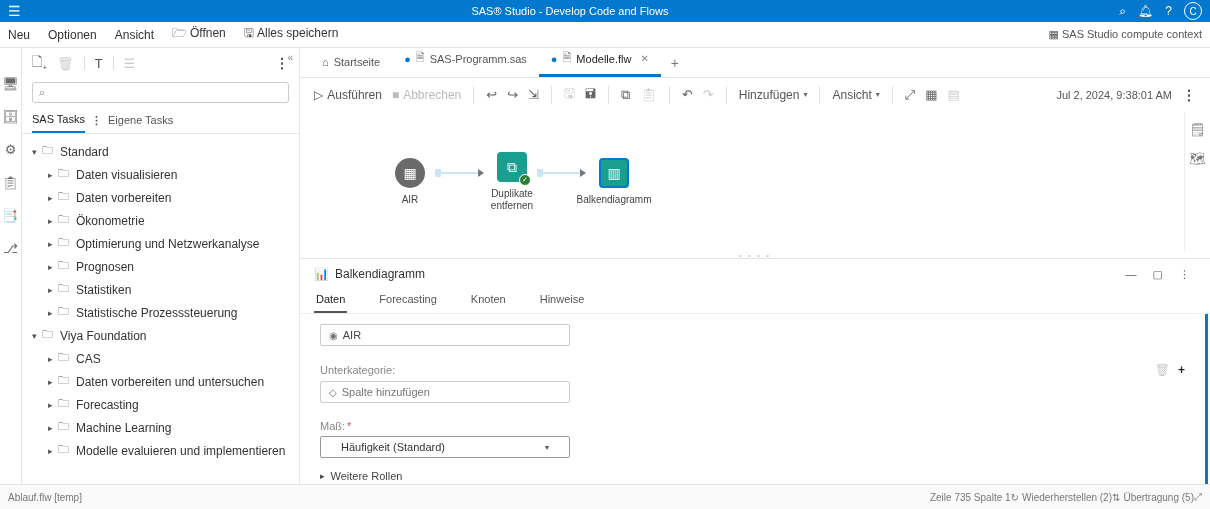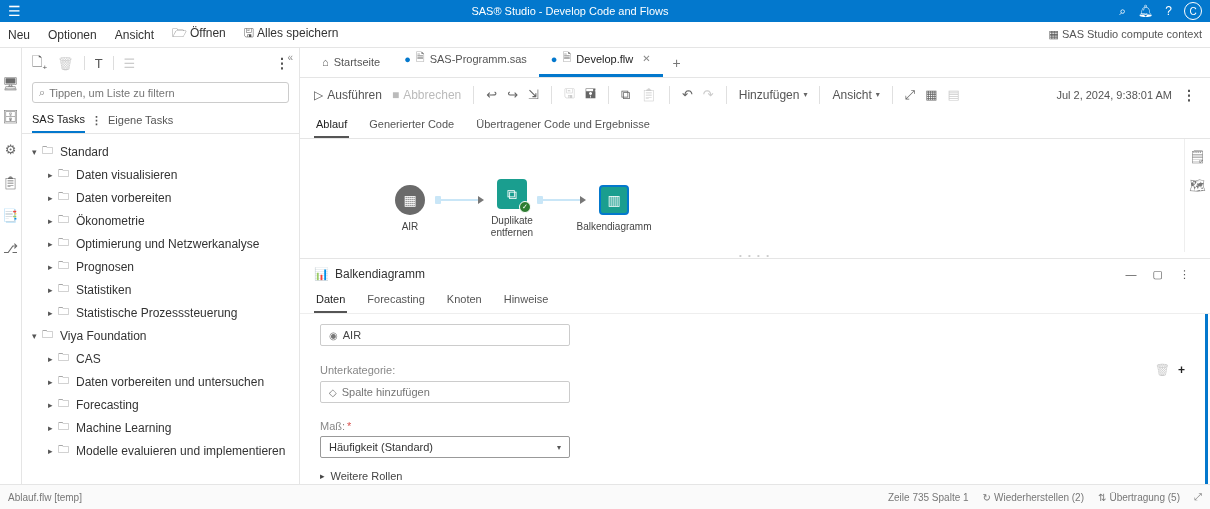--- a/index.html
+++ b/index.html
@@ -90,38 +90,38 @@
 .link::before { content: ""; position: absolute; left: -5px; top: -3px; width: 6px; height: 8px; background: #c9e6f7; border-radius: 1px; }
 .link::after { content: ""; position: absolute; right: -2px; top: -3px; border-left: 6px solid #777; border-top: 4px solid transparent; border-bottom: 4px solid transparent; }
 
 .drag { height: 6px; display: flex; align-items: center; justify-content: center; color: #ccc; font-size: 8px; letter-spacing: 2px; cursor: row-resize; }
 
 .proppanel { border-top: 1px solid #e5e5e5; padding: 0; }
 .proppanel .phead2 { display: flex; align-items: center; padding: 8px 14px; font-size: 12px; color: #333; }
 .proppanel .phead2 .ic { margin-right: 6px; color: #555; }
 .proppanel .phead2 .pacts { margin-left: auto; display: flex; gap: 10px; color: #888; }
 .proppanel .phead2 .pacts .ic { cursor: pointer; font-size: 11px; }
-.proppanel .ptabs { display: flex; padding: 0 14px; gap: 18px; font-size: 11px; color: #555; border-bottom: 1px solid #eee; }
+.proppanel .ptabs { display: flex; padding: 0 14px; gap: 30px; font-size: 11px; color: #555; border-bottom: 1px solid #eee; }
 .proppanel .ptabs .pt { padding: 4px 2px 6px 2px; cursor: pointer; border-bottom: 2px solid transparent; }
 .proppanel .ptabs .pt.active { color: #222; border-bottom-color: #555; }
 .proppanel .pbody { padding: 10px 20px 6px 20px; max-height: 170px; overflow: auto; border-right: 3px solid #0378cd; margin-right: 2px;}
 .field { margin-bottom: 10px; }
 .field .flbl { font-size: 11px; color: #888; margin-bottom: 4px; display: flex; align-items: center; margin-top: 17px; }
 .field .flbl .req { color: #d9534f; margin-left: 2px; }
 .field .facts { margin-left: auto; display: flex; gap: 8px; color: #666; }
 .field .facts .ic { cursor: pointer; font-size: 12px; }
 .inputbox { width: 250px; border: 1px solid #ccc; border-radius: 2px; padding: 4px 8px; font-size: 11px; color: #444; display: flex; align-items: center; gap: 5px; background: #fff; }
 .inputbox input { border: none; outline: none; flex: 1; font-size: 11px; }
 .inputbox .iic { color: #777; font-size: 10px; }
-.selectbox { width: 250px; border: 1px solid #999; border-radius: 2px; padding: 4px 8px; font-size: 11px; display: flex; align-items: center; background: #fff; cursor: pointer; }
+.selectbox { width: 250px; border: 1px solid #999; border-radius: 2px; padding: 4px 20px; font-size: 11px; display: flex; align-items: center; background: #fff; cursor: pointer; }
 .selectbox .ar { margin-left: auto; font-size: 8px; color: #555; }
 .expander { display: flex; align-items: center; gap: 6px; font-size: 11px; color: #444; cursor: pointer; padding: 2px 0; }
 .expander .tw { font-size: 9px; }
 
-.statusbar { height: 18px; border-top: 1px solid #e5e5e5; background: #fafafa; display: flex; align-items: center; padding: 12px 8px; font-size: 10px; color: #777; gap: 14px; }
+.statusbar { height: 18px; border-top: 1px solid #e5e5e5; background: #fafafa; display: flex; align-items: center; padding: 12px 8px; font-size: 10px; color: #777; }
 .statusbar .sp { flex: 1; }
 .statusbar .sitem { cursor: pointer; display: flex; align-items: center; gap: 3px;}
 </style>
 </head>
 <body>
 
 <div class="app">
 
   <div class="topbar">
     <span class="ham">☰</span>
@@ -159,21 +159,20 @@
         <span class="ic">🗋<sub style="font-size:8px">+</sub></span>
         <span class="ic" style="color:#ccc">🗑</span>
         <span class="sep"></span>
         <span class="ic">T</span>
         <span class="sep"></span>
         <span class="ic" style="color:#ccc">☰</span>
         <span class="more">⋮</span>
       </div>
       <div class="searchbox">
         <span class="sic">⌕</span>
-        <input placeholder="Tippen, um Liste zu filtern" style="">
       </div>
       <div class="subtabs">
         <span class="st active">SAS Tasks</span>
         <span class="stmore">⋮</span>
         <span class="st">Eigene Tasks</span>
       </div>
       <div class="tree">
         <ul>
           <li class="lvl1">
               <span class="tw">▾</span>
@@ -257,21 +256,21 @@
             <span>Startseite</span>
           </div>
         <div class="tab">
             <span class="tic" style="color:#0378cd">●</span>
             <span class="tic">🗎</span>
             <span>SAS-Programm.sas</span>
           </div>
         <div class="tab active">
             <span class="tic" style="color:#0378cd">●</span>
             <span class="tic">🗎</span>
-            <span>Develop.flw</span>
+            <span>Modelle.flw</span>
             <span class="x">✕</span>
           </div>
         <div class="addtab">+</div>
       </div>
 
       <div class="ctoolbar">
         <span class="btn">
             <span>▷</span>
             <span>Ausführen</span>
           </span>
@@ -304,25 +303,20 @@
           </span>
         <span class="vsep"></span>
         <span class="ic">⤢</span>
         <span class="ic">▦</span>
         <span class="ic disabled">▤</span>
         <span class="spacer"></span>
         <span class="ts">Jul 2, 2024, 9:38:01 AM</span>
         <span class="more">⋮</span>
       </div>
 
-      <div class="ctabs">
-        <span class="ct active">Ablauf</span>
-        <span class="ct">Generierter Code</span>
-        <span class="ct">Übertragener Code und Ergebnisse</span>
-      </div>
 
       <div class="canvas-wrap">
         <div class="canvas">
           <div class="flow">
             <div class="node">
               <div class="nodebox data">
                   <span>▦</span>
                 </div>
               <div class="nodelbl">AIR</div>
             </div>

